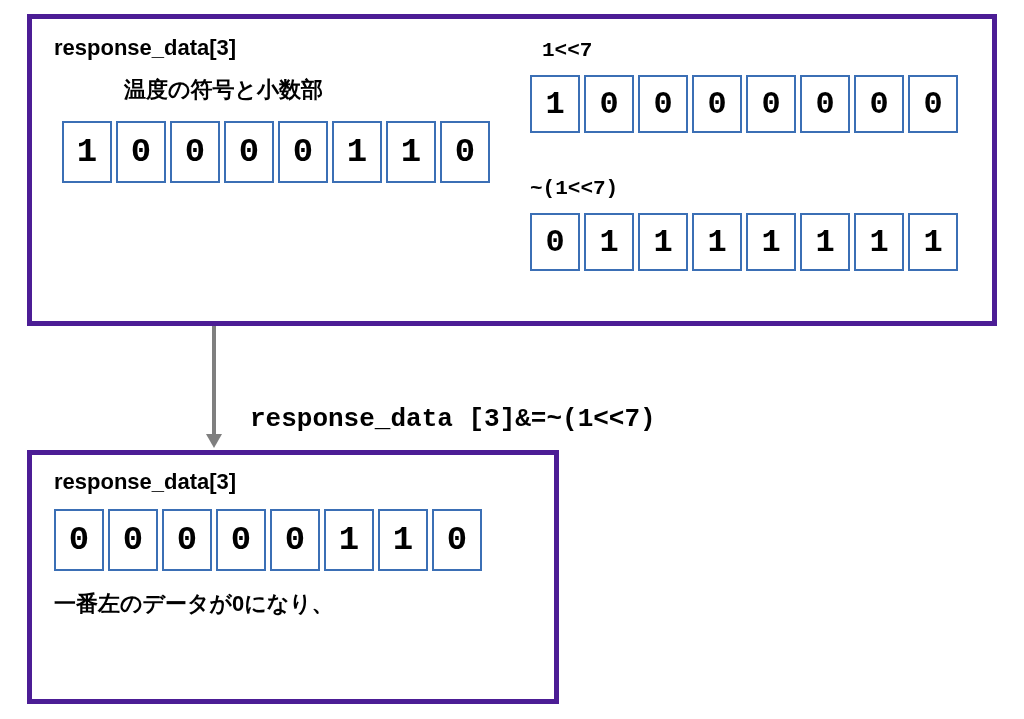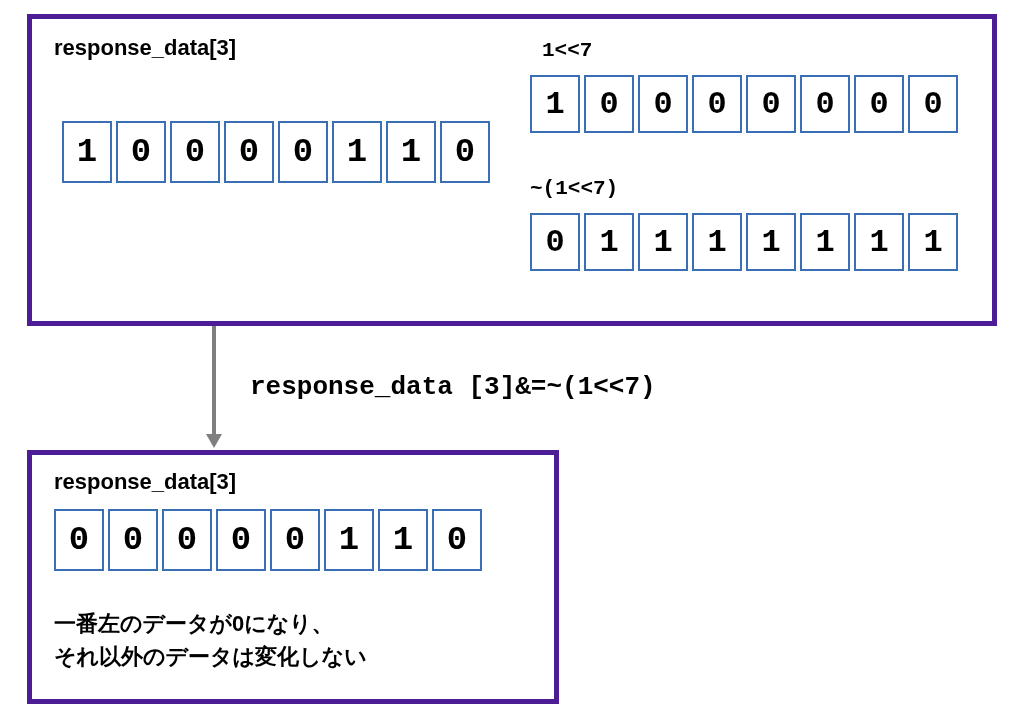--- a/index.html
+++ b/index.html
@@ -66,20 +66,21 @@
     line-height: 1.5;
   }
 </style>
 </head>
 <body>
 
 <div class="box" style="left:27px; top:14px; width:970px; height:312px;">
 
   <div class="label" style="left:22px; top:16px; font-size:22px;">response_data[3]</div>
 
+  <div class="subtitle" style="left:92px; top:56px; font-size:22px;">温度の符号と小数部</div>
 
   <div class="bit-row" style="left:30px; top:102px;">
   <div class="bit-cell" style="width: 50px; height: 62px; font-size: 34px;">1</div>
       <div class="bit-cell" style="width: 50px; height: 62px; font-size: 34px;">0</div>
       <div class="bit-cell" style="width: 50px; height: 62px; font-size: 34px;">0</div>
       <div class="bit-cell" style="width: 50px; height: 62px; font-size: 34px;">0</div>
       <div class="bit-cell" style="width: 50px; height: 62px; font-size: 34px;">0</div>
       <div class="bit-cell" style="width: 50px; height: 62px; font-size: 34px;">1</div>
       <div class="bit-cell" style="width: 50px; height: 62px; font-size: 34px;">1</div>
       <div class="bit-cell" style="width: 50px; height: 62px; font-size: 34px;">0</div>
@@ -108,31 +109,30 @@
       <div class="bit-cell" style="width: 50px; height: 58px; font-size: 32px;">1</div>
       <div class="bit-cell" style="width: 50px; height: 58px; font-size: 32px;">1</div>
       <div class="bit-cell" style="width: 50px; height: 58px; font-size: 32px;">1</div>
       <div class="bit-cell" style="width: 50px; height: 58px; font-size: 32px;">1</div>
     </div>
 </div>
 
 <div class="arrow-line" style="left:212px; top:326px; width:4px; height:110px;"></div>
 <div class="arrow-head" style="left:206px; top:434px;"></div>
 
-<div class="operation-label" style="left:250px; top:372px; font-size:26px;text-align:right;">response_data [3]&amp;=~(1&lt;&lt;7)</div>
+<div class="operation-label" style="left:250px; top:404px; font-size:26px;text-align:right;">response_data [3]&amp;=~(1&lt;&lt;7)</div>
 
 <div class="box" style="left:27px; top:450px; width:532px; height:254px;">
   <div class="label" style="left:22px; top:14px; font-size:22px;">response_data[3]</div>
   <div class="bit-row" style="left:22px; top:54px;">
   <div class="bit-cell" style="width: 50px; height: 62px; font-size: 34px;">0</div>
       <div class="bit-cell" style="width: 50px; height: 62px; font-size: 34px;">0</div>
       <div class="bit-cell" style="width: 50px; height: 62px; font-size: 34px;">0</div>
       <div class="bit-cell" style="width: 50px; height: 62px; font-size: 34px;">0</div>
       <div class="bit-cell" style="width: 50px; height: 62px; font-size: 34px;">0</div>
       <div class="bit-cell" style="width: 50px; height: 62px; font-size: 34px;">1</div>
       <div class="bit-cell" style="width: 50px; height: 62px; font-size: 34px;">1</div>
       <div class="bit-cell" style="width: 50px; height: 62px; font-size: 34px;">0</div>
     </div>
-  <div class="note" style="left:22px; top:152px; font-size:22px;">
+  <div class="note" style="left:22px; top:132px; font-size:22px;">
     <div>一番左のデータが0になり、</div>
-    <div>それ以外のデータは変化しない</div>
   </div>
 </div>
 
 </body></html>

